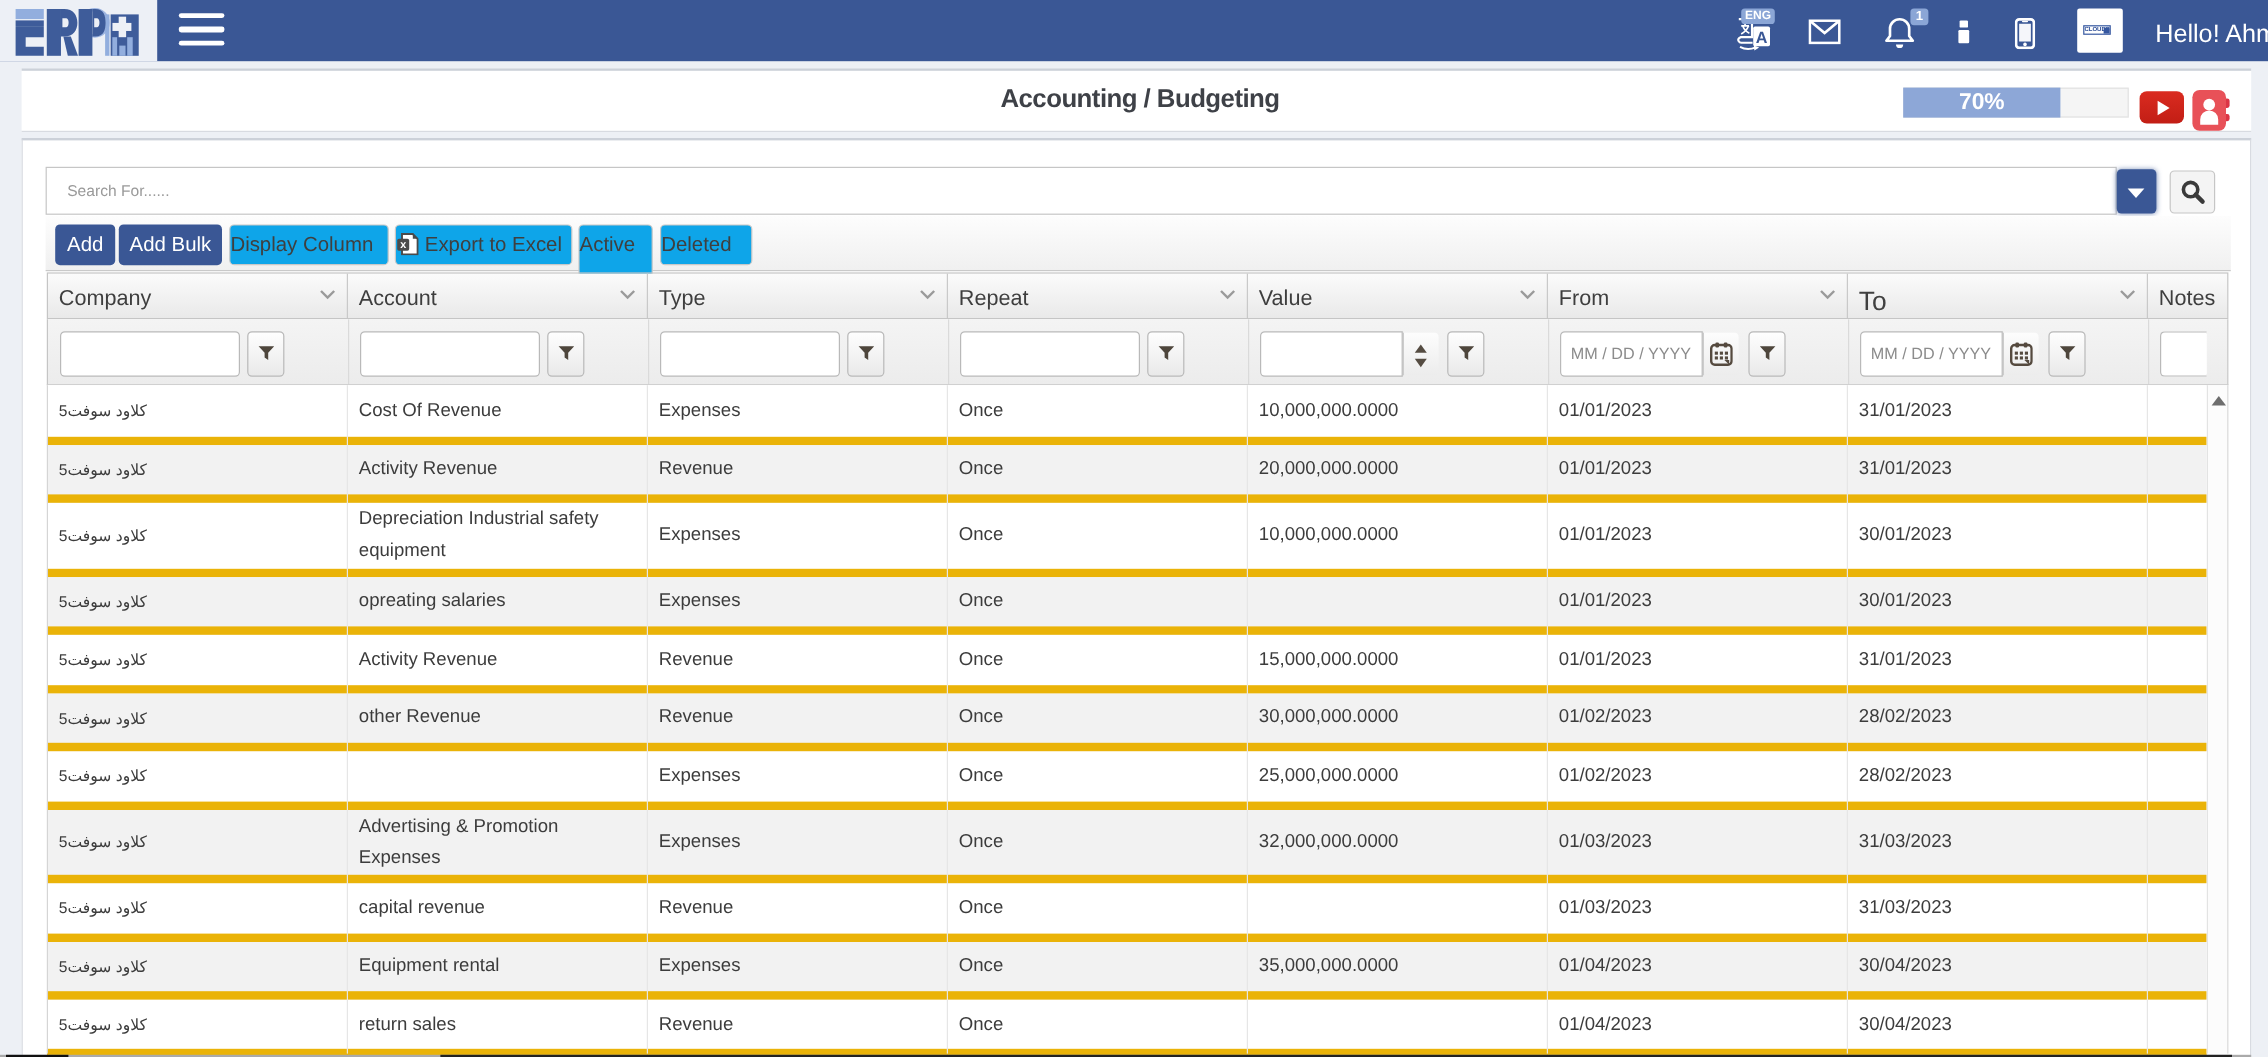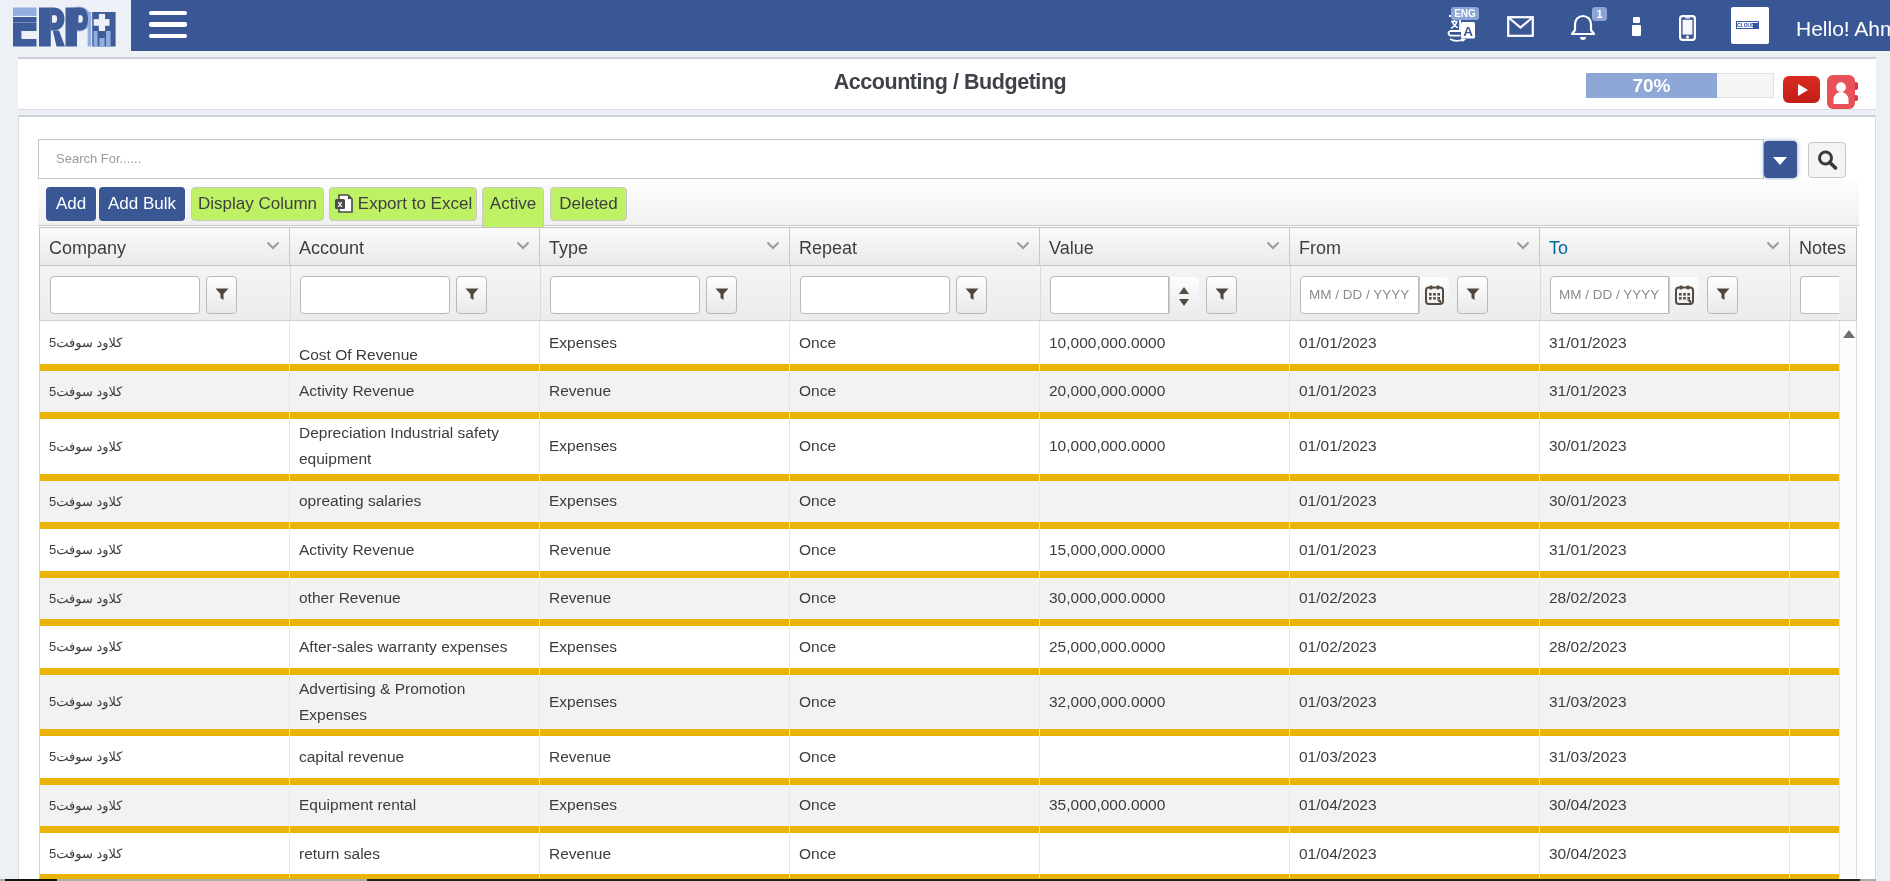--- a/index.html
+++ b/index.html
@@ -3,21 +3,21 @@
 <meta charset="utf-8">
 <style>
 * { margin:0; padding:0; box-sizing:border-box; }
 html,body { width:1890px; height:881px; overflow:hidden; background:#edf0f5; font-family:"Liberation Sans",sans-serif; }
 .abs { position:absolute; }
 #navbar { position:absolute; left:0; top:0; width:1890px; height:51px; background:#3a5795; }
 #logoarea { position:absolute; left:0; top:0; width:131px; height:51px; background:#edf0f6; }
 #titlebar { position:absolute; left:18px; top:57px; width:1858px; height:53px; background:#fff; border-top:2px solid #ccd1d9; border-bottom:1px solid #d8dbe1; }
 #card { position:absolute; left:18px; top:115px; width:1858px; height:766px; background:#fff; border-top:2px solid #ccd1d9; border-left:1px solid #d8dbe1; border-right:1px solid #d8dbe1; }
 .btn-blue { position:absolute; background:#3a5795; color:#fff; border-radius:4px; font-size:17px; text-align:center; }
-.btn-light { position:absolute; background:#bef264; border:1px solid #c8c8c8; color:#3f3f3f; border-radius:4px; font-size:17px; text-align:center; }
+.btn-light { position:absolute; background:#0ea5e9; border:1px solid #c8c8c8; color:#3f3f3f; border-radius:4px; font-size:17px; text-align:left; }
 .finput { position:absolute; top:276px; height:38px; background:#fff; border:1px solid #b9b9b9; border-radius:4px; }
 .fbtn { position:absolute; top:276px; width:31px; height:38px; background:linear-gradient(#fefefe,#e9e9e9); border:1px solid #b9b9b9; border-radius:4px; }
 .row { position:absolute; left:39px; width:1801px; border-bottom:7px solid #eab308; }
 .cell { position:absolute; top:0; height:100%; display:flex; align-items:center; padding-left:10px; font-size:15.5px; color:#3c3c3c; white-space:nowrap; overflow:hidden; }
 .stripe { background:#f2f2f2; }
 .vline { position:absolute; top:321px; width:1px; height:557px; background:#e6e6e6; }
 </style>
 </head>
 <body>
 <div id="navbar"></div>
@@ -111,21 +111,21 @@
 <div class="btn-light" style="left:482px;top:187px;width:62px;height:47px;line-height:32px">Active</div>
 <div class="btn-light" style="left:550px;top:187px;width:77px;height:34px;line-height:32px">Deleted</div>
 
 <div class="abs" style="left:39px;top:227px;width:1818px;height:39px;background:linear-gradient(#fbfbfb,#e9e9e9);border:1px solid #c5c5c5"></div>
 <div class="abs" style="left:49px;top:238px;font-size:18px;color:#3e3e3e">Company</div>
 <div class="abs" style="left:299px;top:238px;font-size:18px;color:#3e3e3e">Account</div>
 <div class="abs" style="left:549px;top:238px;font-size:18px;color:#3e3e3e">Type</div>
 <div class="abs" style="left:799px;top:238px;font-size:18px;color:#3e3e3e">Repeat</div>
 <div class="abs" style="left:1049px;top:238px;font-size:18px;color:#3e3e3e">Value</div>
 <div class="abs" style="left:1299px;top:238px;font-size:18px;color:#3e3e3e">From</div>
-<div class="abs" style="left:1549px;top:238px;font-size:18px;color:#0369a1">To</div>
+<div class="abs" style="left:1549px;top:238px;font-size:22px;color:#404040">To</div>
 <div class="abs" style="left:1799px;top:238px;font-size:18px;color:#3e3e3e">Notes</div>
 <svg class="abs" style="left:266px;top:241px" width="14" height="9" viewBox="0 0 14 9">
     <path d="M1.5,1.5 L7,7 L12.5,1.5" fill="none" stroke="#9a9a9a" stroke-width="2"></path>
   </svg>
 <svg class="abs" style="left:516px;top:241px" width="14" height="9" viewBox="0 0 14 9">
     <path d="M1.5,1.5 L7,7 L12.5,1.5" fill="none" stroke="#9a9a9a" stroke-width="2"></path>
   </svg>
 <svg class="abs" style="left:766px;top:241px" width="14" height="9" viewBox="0 0 14 9">
     <path d="M1.5,1.5 L7,7 L12.5,1.5" fill="none" stroke="#9a9a9a" stroke-width="2"></path>
   </svg>
@@ -216,21 +216,21 @@
     <path d="M12,15 h4 v4 z" fill="#554a3f"></path>
   </svg>
 <div class="fbtn" style="left:1707px"><svg style="margin:11px 0 0 8px" width="14" height="13" viewBox="0 0 14 13">
       <path d="M0.5,0.5 H13.5 L8.5,6 V12 L5.5,10 V6 Z" fill="#4e463c"></path>
     </svg></div>
 <div class="finput" style="left:1800px;width:39px;border-radius:4px 0 0 4px;border-right:none"></div>
 
 <div class="abs" style="left:39px;top:321px;width:1800px;height:560px;background:#fff;overflow:hidden">
 <div class="row" style="left:0;top:1.0px;width:1800px;height:48.5px">
   <div class="cell" style="left:0px;width:250px;font-size:13px">كلاود سوفت5</div>
-  <div class="cell" style="left:250px;width:250px;margin-top:12px;">Cost Of Revenue</div>
+  <div class="cell" style="left:250px;width:250px;">Cost Of Revenue</div>
   <div class="cell" style="left:500px;width:250px">Expenses</div>
   <div class="cell" style="left:750px;width:250px">Once</div>
   <div class="cell" style="left:1000px;width:250px">10,000,000.0000</div>
   <div class="cell" style="left:1250px;width:250px">01/01/2023</div>
   <div class="cell" style="left:1500px;width:250px">31/01/2023</div>
 </div>
 <div class="row stripe" style="left:0;top:49.5px;width:1800px;height:48.5px">
   <div class="cell" style="left:0px;width:250px;font-size:13px">كلاود سوفت5</div>
   <div class="cell" style="left:250px;width:250px;">Activity Revenue</div>
   <div class="cell" style="left:500px;width:250px">Revenue</div>
@@ -269,21 +269,20 @@
   <div class="cell" style="left:0px;width:250px;font-size:13px">كلاود سوفت5</div>
   <div class="cell" style="left:250px;width:250px;">other Revenue</div>
   <div class="cell" style="left:500px;width:250px">Revenue</div>
   <div class="cell" style="left:750px;width:250px">Once</div>
   <div class="cell" style="left:1000px;width:250px">30,000,000.0000</div>
   <div class="cell" style="left:1250px;width:250px">01/02/2023</div>
   <div class="cell" style="left:1500px;width:250px">28/02/2023</div>
 </div>
 <div class="row" style="left:0;top:305.0px;width:1800px;height:48.5px">
   <div class="cell" style="left:0px;width:250px;font-size:13px">كلاود سوفت5</div>
-  <div class="cell" style="left:250px;width:250px;">After-sales warranty expenses</div>
   <div class="cell" style="left:500px;width:250px">Expenses</div>
   <div class="cell" style="left:750px;width:250px">Once</div>
   <div class="cell" style="left:1000px;width:250px">25,000,000.0000</div>
   <div class="cell" style="left:1250px;width:250px">01/02/2023</div>
   <div class="cell" style="left:1500px;width:250px">28/02/2023</div>
 </div>
 <div class="row stripe" style="left:0;top:353.5px;width:1800px;height:61.5px">
   <div class="cell" style="left:0px;width:250px;font-size:13px">كلاود سوفت5</div>
   <div class="cell" style="left:250px;width:250px; line-height:26px; white-space:normal">Advertising &amp; Promotion<br>Expenses</div>
   <div class="cell" style="left:500px;width:250px">Expenses</div>

